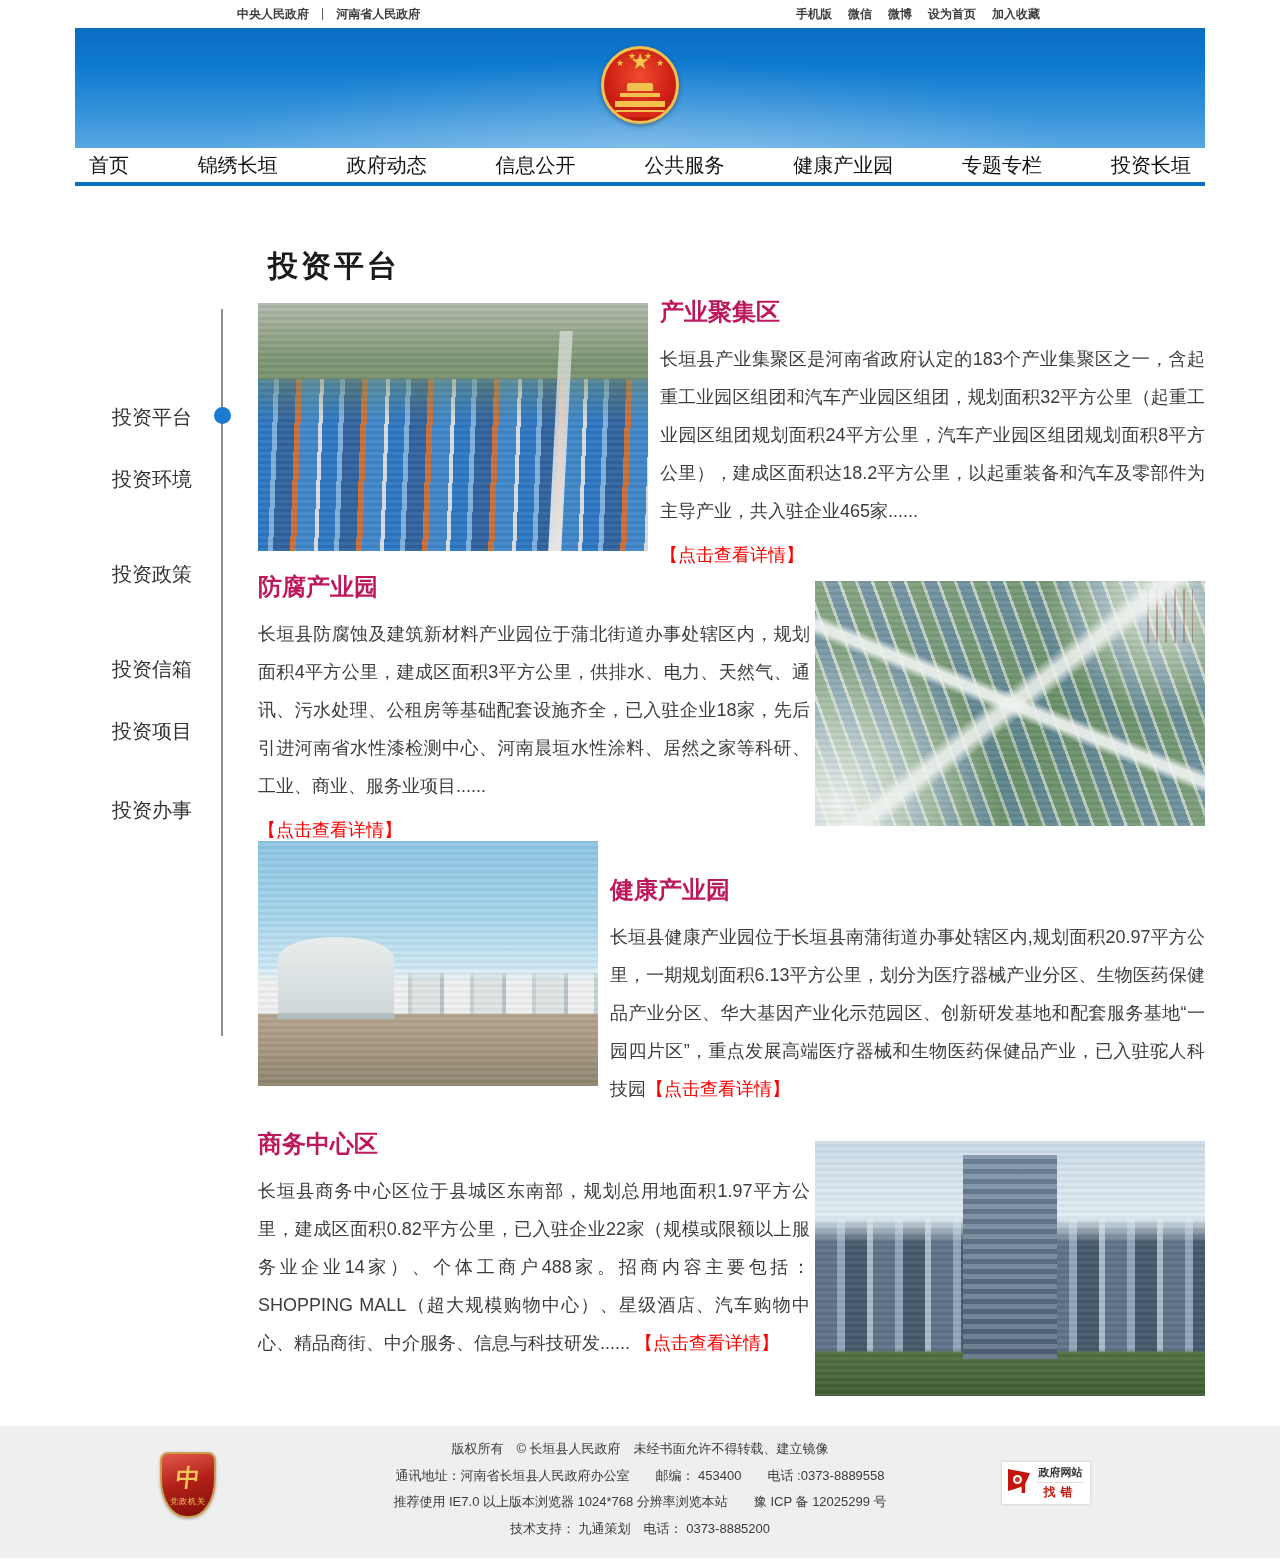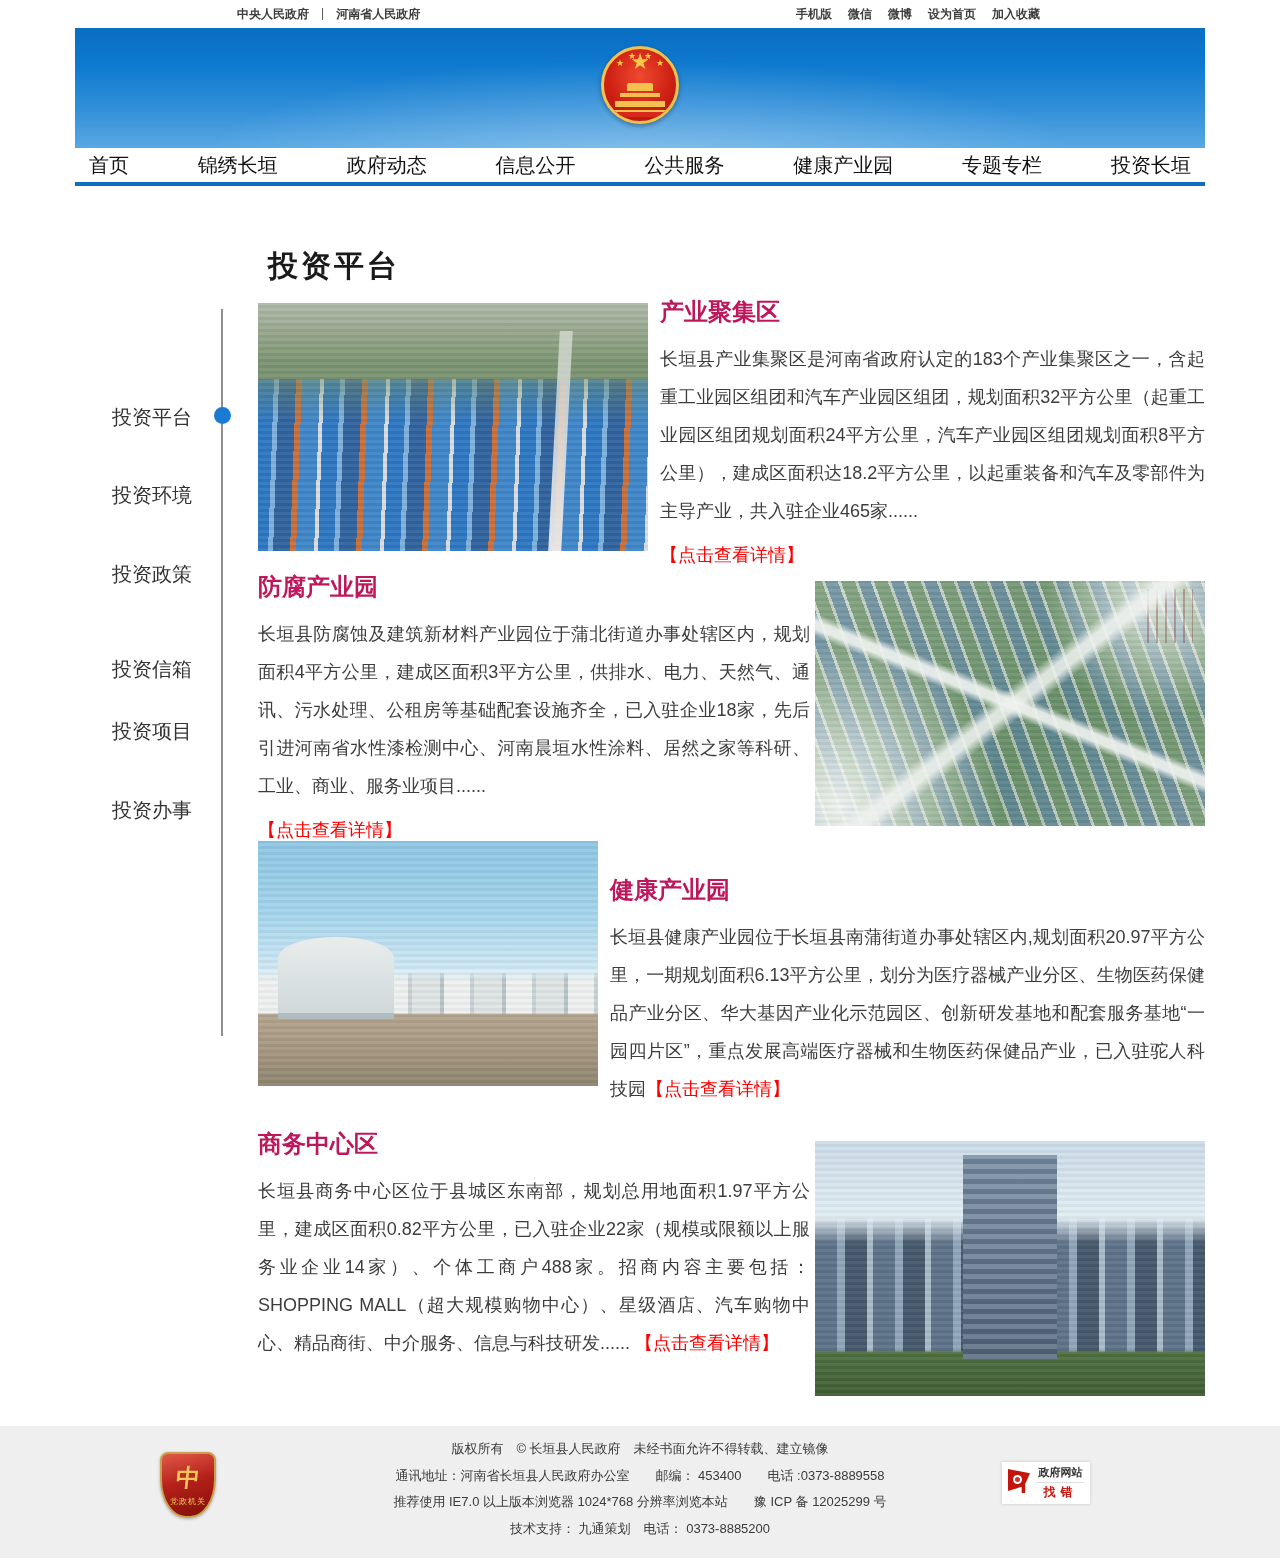--- a/index.html
+++ b/index.html
@@ -60,21 +60,21 @@
   .nav-inner { height:38px; display:flex; justify-content:space-between; align-items:center; padding:0 14px; border-bottom:4px solid #0c6fc0; }
   .nav-item { font-size:20px; color:#121212; cursor:pointer; white-space:nowrap; }
 
   
   .main { position:relative; height:1240px; background:#fff; }
   .page-title { position:absolute; left:193px; top:60px; font-size:30px; font-weight:bold; color:#1a1a1a; letter-spacing:3px; }
 
   .timeline { position:absolute; left:146px; top:123px; width:2px; height:727px; background:#8f8f8f; }
   .timeline-dot { position:absolute; left:139px; top:221px; width:17px; height:17px; border-radius:50%; background:#1b7ad2; }
   .side-item { position:absolute; left:37px; width:100px; font-size:20px; color:#333; cursor:pointer; white-space:nowrap; }
-  .si-0 { top:218px; } .si-1 { top:296px; } .si-2 { top:375px; } .si-3 { top:470px; } .si-4 { top:532px; } .si-5 { top:611px; }
+  .si-0 { top:218px; } .si-1 { top:280px; } .si-2 { top:375px; } .si-3 { top:470px; } .si-4 { top:532px; } .si-5 { top:611px; }
 
   .section-title { font-size:24px; font-weight:bold; color:#be185d; margin:0 0 12px 0; }
   .section-body { font-size:18px; line-height:38px; color:#3d3d3d; text-align:justify; margin:0; }
   .detail-link { color:#fe0000; font-size:18px; line-height:38px; cursor:pointer; }
   .link-block { display:block; margin-top:6px; }
 
   .photo { position:absolute; overflow:hidden; cursor:pointer; }
   .photo::before { content:""; position:absolute; inset:0; background:repeating-linear-gradient(0deg, rgba(255,255,255,0.05) 0 3px, rgba(0,0,0,0.04) 3px 6px); }
 
   

